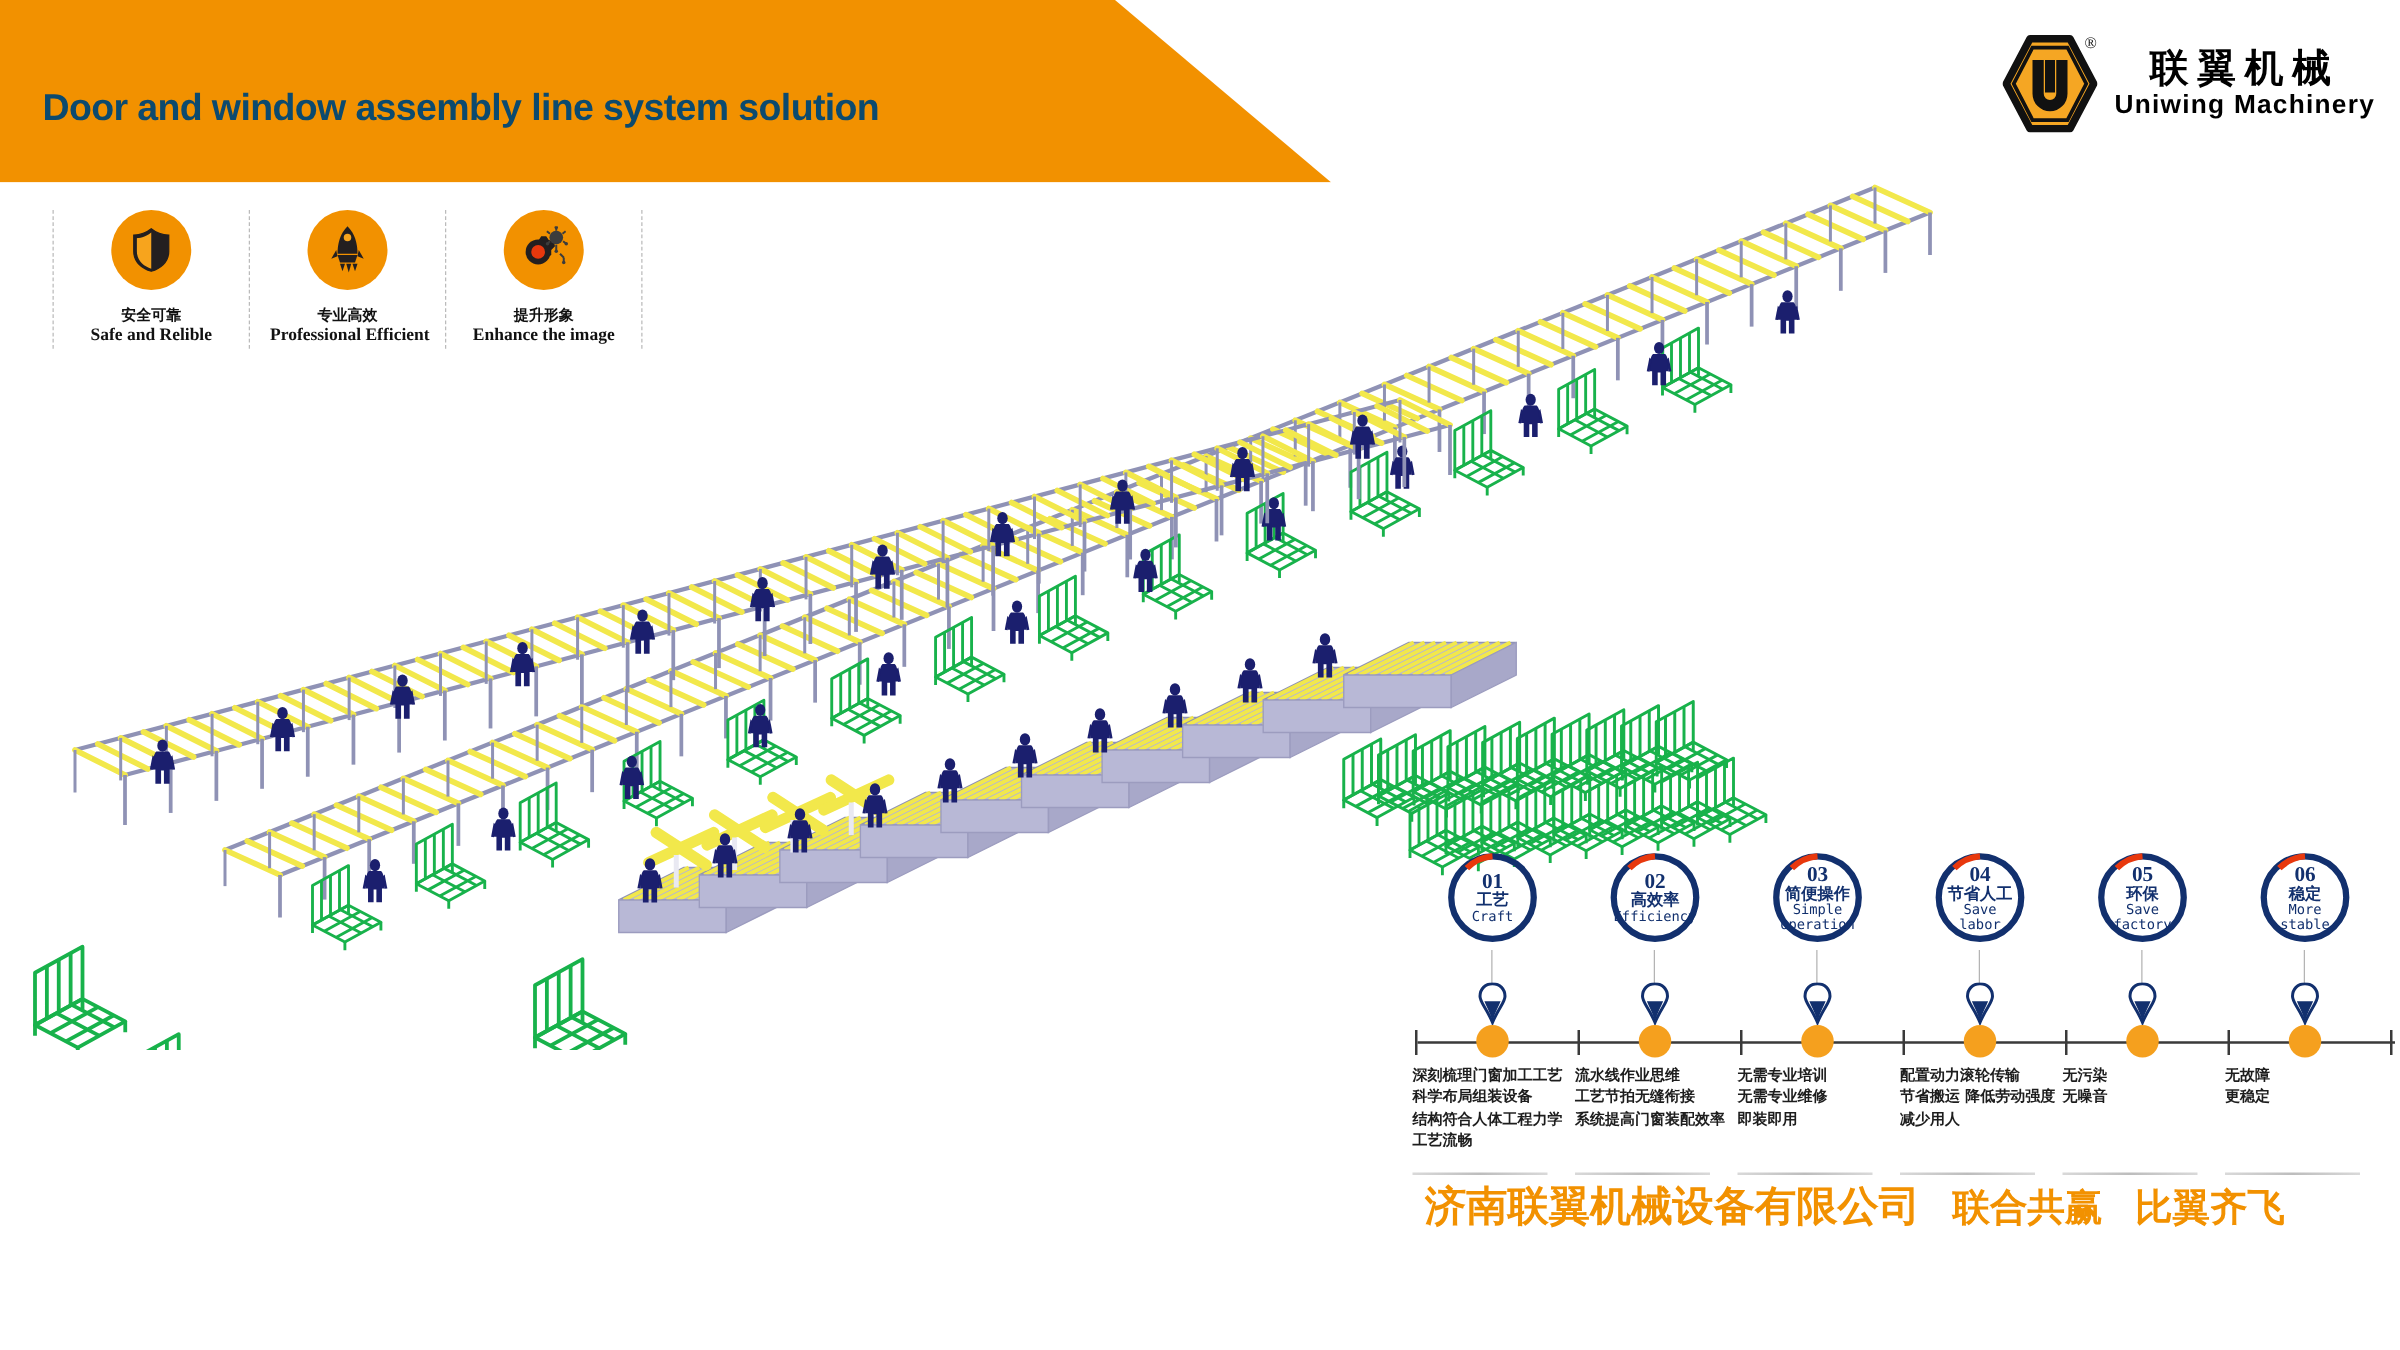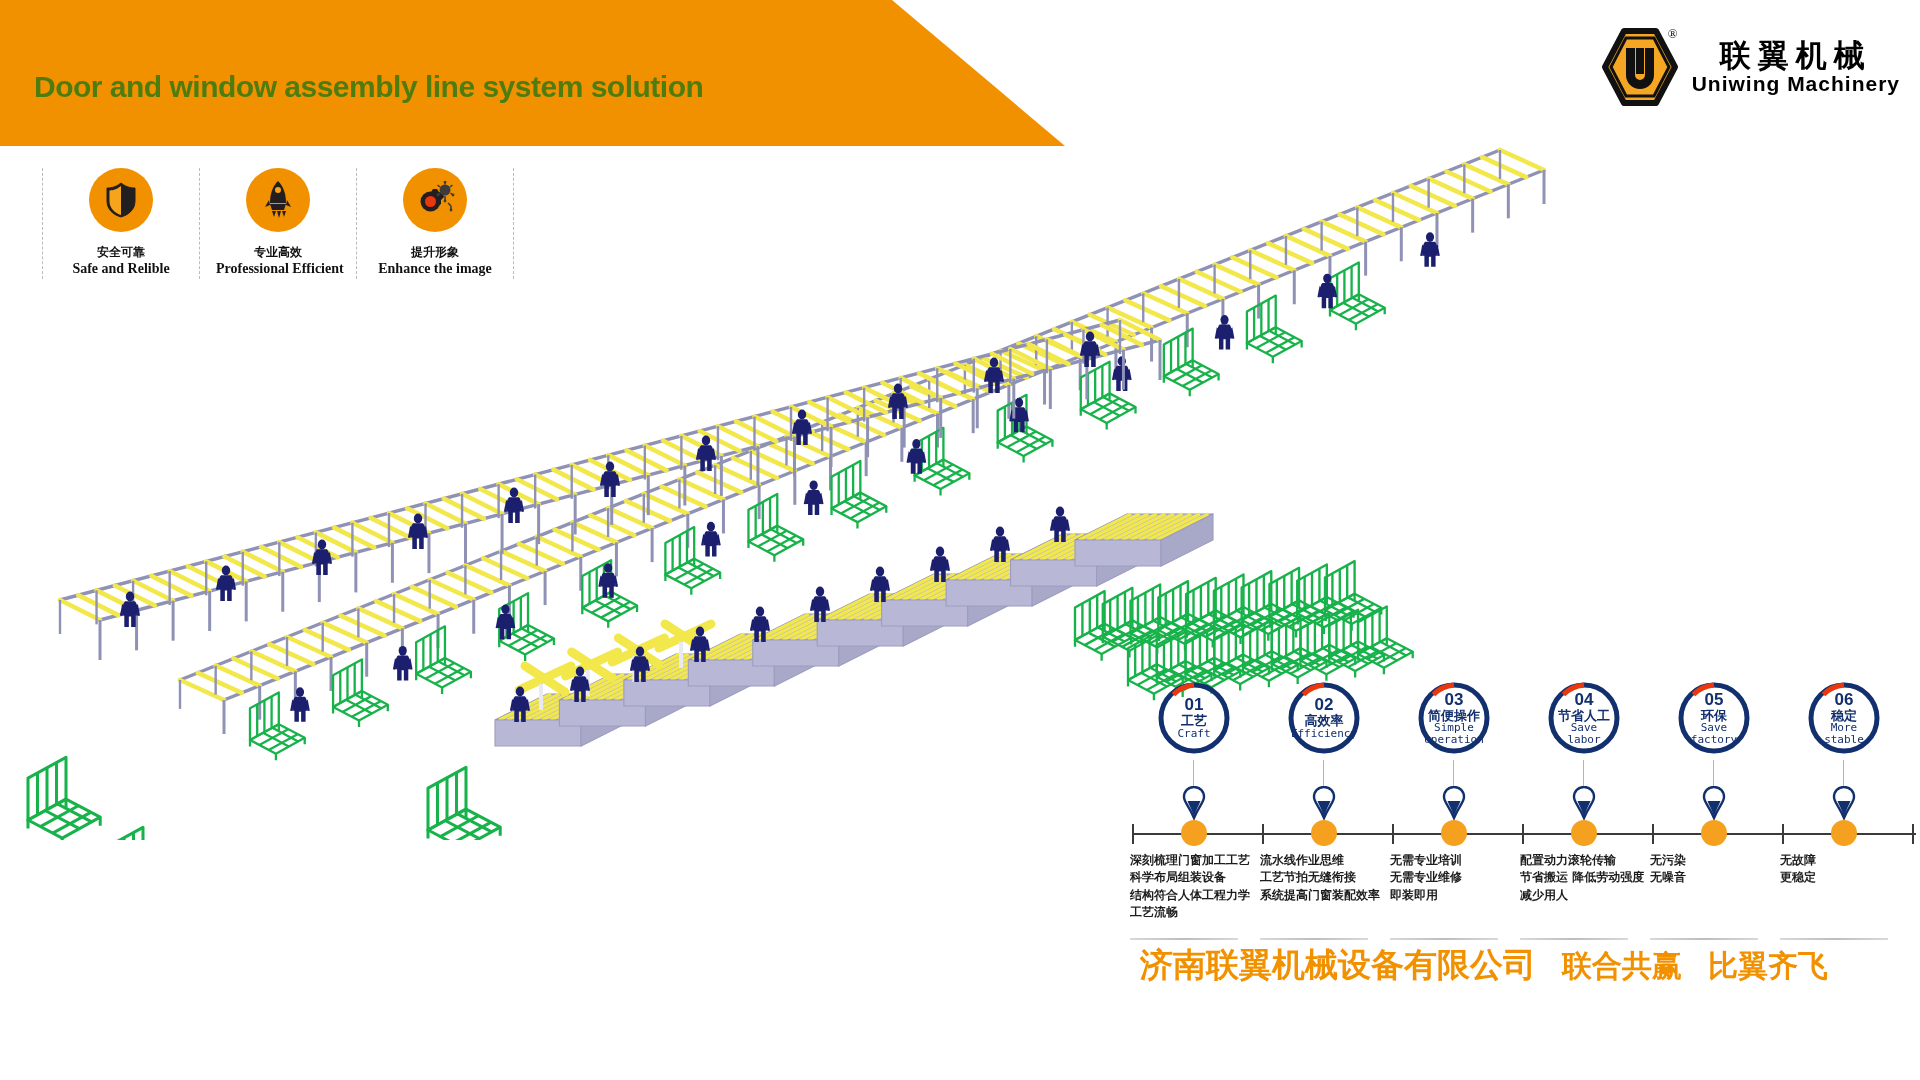--- a/index.html
+++ b/index.html
@@ -19,21 +19,21 @@
     clip-path:polygon(0 0, 892px 0, 1065px 146px, 0 146px);
   }
   .header-title-cn{
     position:absolute;left:35px;top:28px;
     font-size:30px;font-weight:bold;color:#ffffff;letter-spacing:2px;
     font-family:"DejaVu Sans","Liberation Sans",sans-serif;
     white-space:nowrap;
   }
   .header-title-en{
     position:absolute;left:34px;top:70px;
-    font-size:30px;font-weight:bold;color:#4d7c0f;letter-spacing:-0.5px;
+    font-size:30px;font-weight:bold;color:#0c4a6e;letter-spacing:-0.5px;
     font-family:"Liberation Sans",sans-serif;
     white-space:nowrap;
   }
 
   
   .logo-wrap{position:absolute;right:20px;top:28px;display:flex;align-items:center;gap:14px;}
   .logo-mark{position:relative;width:76px;height:78px;flex:none;}
   .logo-reg{
     position:absolute;left:66px;top:-2px;font-size:13px;color:#111;
     font-family:"Liberation Serif",serif;
@@ -81,21 +81,21 @@
   .bene-node{position:absolute;top:0;width:128px;}
   .bene-circle{
     position:relative;width:76px;height:76px;margin:0 auto;
   }
   .bene-circle svg{position:absolute;left:0;top:0;}
   .bene-c-text{
     position:absolute;left:0;top:0;width:76px;height:76px;
     display:flex;flex-direction:column;align-items:center;justify-content:center;
     color:#12306e;line-height:1.05;
   }
-  .bene-num{font-size:17px;font-weight:bold;font-family:Liberation Sans, sans-serif;}
+  .bene-num{font-size:17px;font-weight:bold;font-family:Liberation Serif, serif;}
   .bene-cn{font-size:13px;font-weight:bold;font-family:"DejaVu Sans",sans-serif;white-space:nowrap;}
   .bene-en{font-size:11px;font-family:"DejaVu Sans Mono","Liberation Mono",monospace;text-align:center;line-height:1.05;}
   .bene-stem{position:absolute;left:63px;top:80px;width:1px;height:28px;background:#b4b4b4;}
   .bene-pin{position:absolute;left:52px;top:106px;width:24px;height:34px;}
   .bene-dot{
     position:absolute;left:51px;top:140px;width:26px;height:26px;border-radius:50%;
     background:#f5a01e;
   }
   .bene-desc{
     position:absolute;top:172px;left:0;width:132px;

